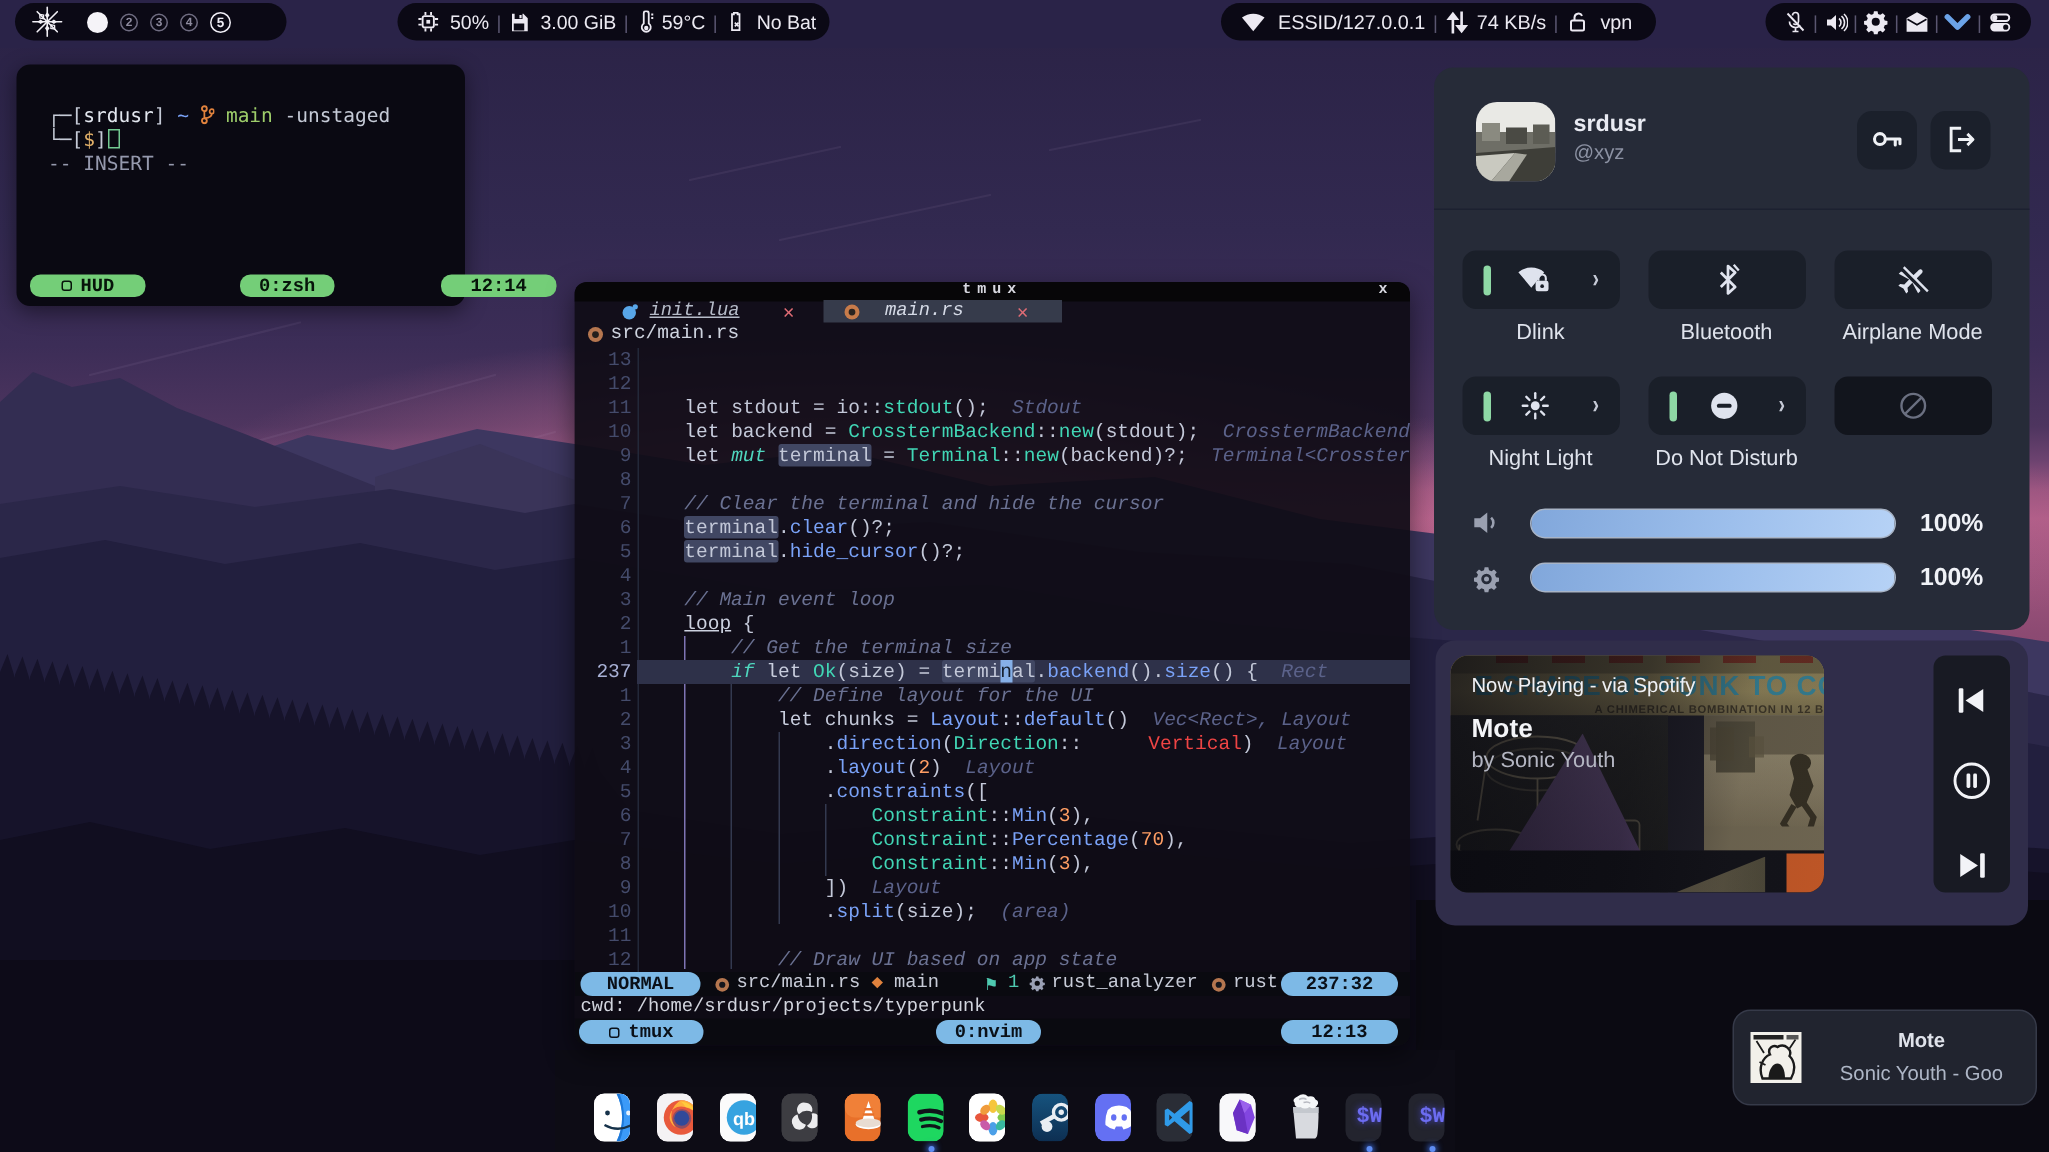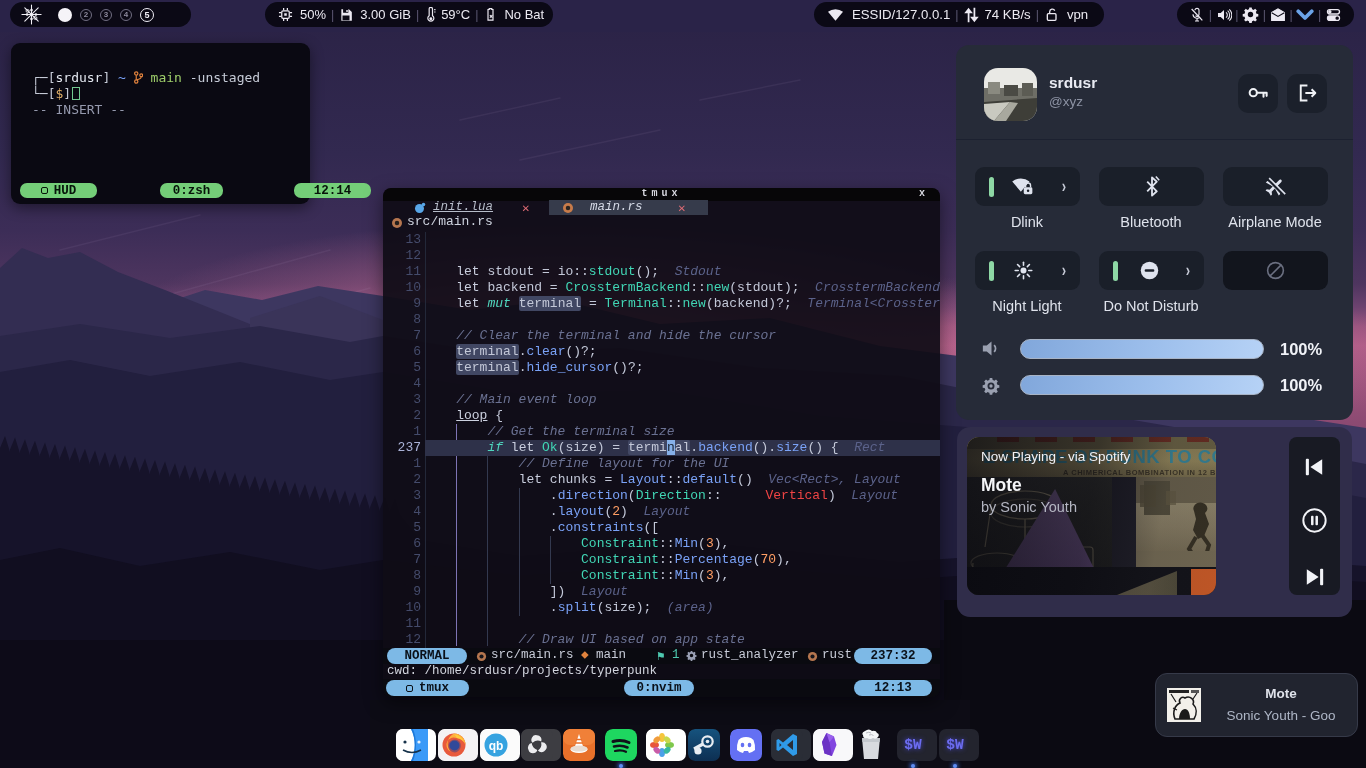--- a/index.html
+++ b/index.html
@@ -44,21 +44,21 @@
 .chev{position:absolute;right:14px;top:11px;color:#c6cad6;font-size:13px;font-weight:bold;transform:scaleY(1.35);}
 .sldr{position:absolute;height:20px;border-radius:10px;background:linear-gradient(100deg,#81a7db 0%,#9dbfec 55%,#b6d2f6 100%);border:1.5px solid #a8b4c6;width:244px;left:64px;}
 .pct{position:absolute;font-size:16.5px;font-weight:bold;color:#f0f2f7;left:324px;}
 
 #media{position:absolute;left:957px;top:427px;width:395px;height:190px;background:#302d4a;border-radius:13px;z-index:10;}
 #art{position:absolute;left:10px;top:10px;width:249px;height:158px;border-radius:12px;overflow:hidden;background:#23222c;}
 #mctrl{position:absolute;left:332px;top:10px;width:51px;height:158px;background:#181a23;border-radius:8px;}
 
 #notif{position:absolute;left:1155px;top:673px;width:203px;height:64px;background:#21242f;border:1px solid #363a49;border-radius:12px;z-index:10;}
 
-.dicon{position:absolute;top:729px;width:40px;height:32px;border-radius:7px;overflow:hidden;z-index:10;}
+.dicon{position:absolute;top:729px;width:24px;height:32px;border-radius:7px;overflow:hidden;z-index:10;}
 .dot{position:absolute;top:764px;width:4px;height:4px;border-radius:50%;background:#5f8df2;box-shadow:0 0 4px 1px #3f6fe0;z-index:10;}
 </style>
 </head>
 <body>
 <div id="screen">
 <svg class="abs" style="left:0;top:0;z-index:0" width="1366" height="768" viewBox="0 0 1366 768">
 <defs>
 <linearGradient id="sky" x1="0" y1="0" x2="0" y2="1">
  <stop offset="0" stop-color="#2a2245"></stop>
  <stop offset="0.20" stop-color="#322950"></stop>

